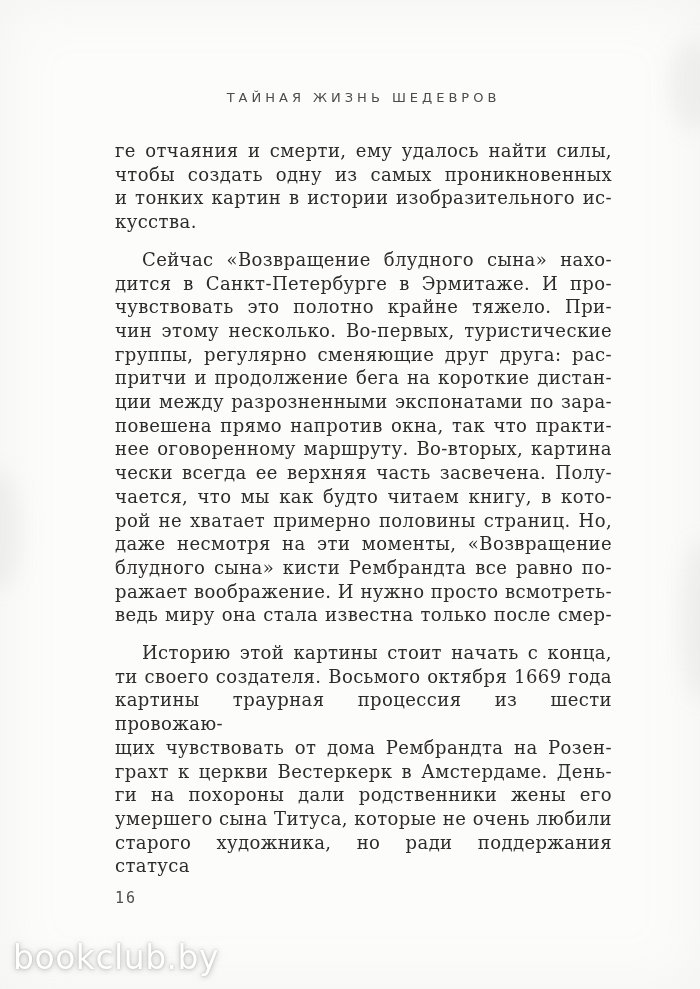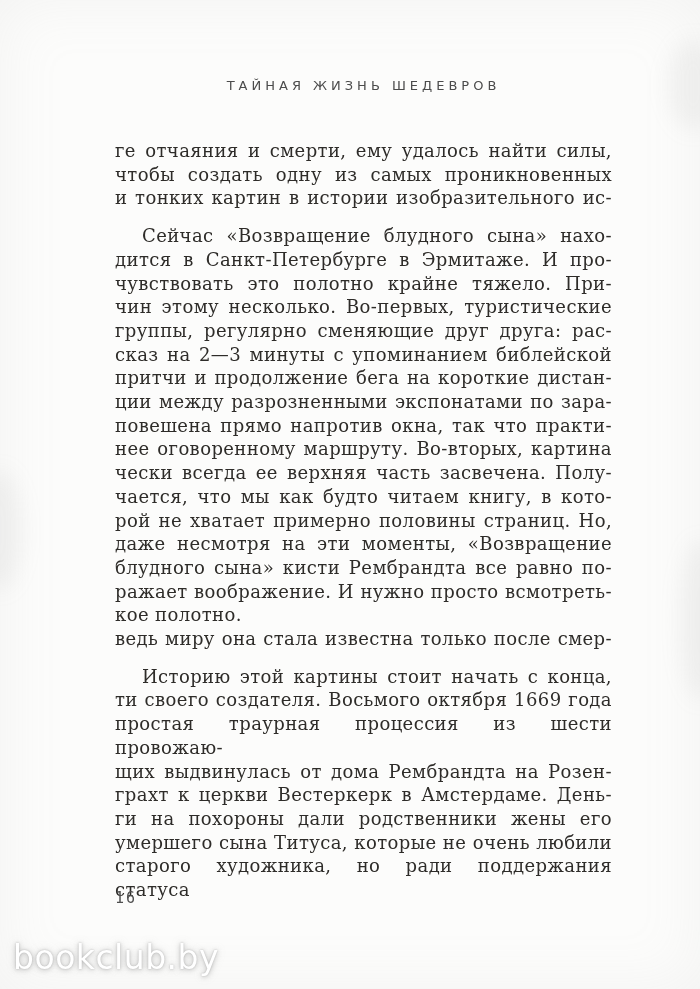--- a/index.html
+++ b/index.html
@@ -31,21 +31,21 @@
     border-radius: 50%;
     pointer-events: none;
   }
   .smudge.s1 { right: -18px; top: 40px;  width: 50px; height: 90px; }
   .smudge.s2 { right: -20px; top: 540px; width: 40px; height: 160px; }
   .smudge.s3 { left: -22px;  top: 470px; width: 44px; height: 120px; }
 
   .running-header {
     position: absolute;
     left: 115px;
-    top: 78px;
+    top: 90px;
     width: 497px;
     text-align: center;
     font-family: "DejaVu Sans", "Liberation Sans", sans-serif;
     font-size: 13px;
     letter-spacing: 4px;
     color: var(--header-ink);
     white-space: nowrap;
   }
 
   .body-text {
@@ -103,42 +103,41 @@
   <div class="smudge s1"></div>
   <div class="smudge s2"></div>
   <div class="smudge s3"></div>
 
   <div class="running-header">ТАЙНАЯ ЖИЗНЬ ШЕДЕВРОВ</div>
 
   <div class="body-text">
       <div class="line">ге отчаяния и смерти, ему удалось найти силы,</div>
       <div class="line">чтобы создать одну из самых проникновенных</div>
       <div class="line">и тонких картин в истории изобразительного ис-</div>
+      <div class="line end">кусства.</div>
       <div class="line indent">Сейчас «Возвращение блудного сына» нахо-</div>
       <div class="line">дится в Санкт-Петербурге в Эрмитаже. И про-</div>
       <div class="line">чувствовать это полотно крайне тяжело. При-</div>
       <div class="line">чин этому несколько. Во-первых, туристические</div>
       <div class="line">группы, регулярно сменяющие друг друга: рас-</div>
-      <div class="line">сказ на 2—3 минуты с упоминанием библейской</div>
       <div class="line">притчи и продолжение бега на короткие дистан-</div>
       <div class="line">ции между разрозненными экспонатами по зара-</div>
       <div class="line">повешена прямо напротив окна, так что практи-</div>
       <div class="line">нее оговоренному маршруту. Во-вторых, картина</div>
       <div class="line">чески всегда ее верхняя часть засвечена. Полу-</div>
       <div class="line">чается, что мы как будто читаем книгу, в кото-</div>
       <div class="line">рой не хватает примерно половины страниц. Но,</div>
       <div class="line">даже несмотря на эти моменты, «Возвращение</div>
       <div class="line">блудного сына» кисти Рембрандта все равно по-</div>
       <div class="line">ражает воображение. И нужно просто всмотреть-</div>
-      <div class="line end">кое полотно.</div>
       <div class="line">ведь миру она стала известна только после смер-</div>
       <div class="line indent">Историю этой картины стоит начать с конца,</div>
       <div class="line">ти своего создателя. Восьмого октября 1669 года</div>
-      <div class="line">простая траурная процессия из шести провожаю-</div>
-      <div class="line">щих выдвинулась от дома Рембрандта на Розен-</div>
+      <div class="line">картины траурная процессия из шести провожаю-</div>
+      <div class="line">щих чувствовать от дома Рембрандта на Розен-</div>
       <div class="line">грахт к церкви Вестеркерк в Амстердаме. День-</div>
       <div class="line">ги на похороны дали родственники жены его</div>
       <div class="line">умершего сына Титуса, которые не очень любили</div>
       <div class="line">старого художника, но ради поддержания статуса</div>
     </div>
 
   <div class="page-number">16</div>
 
   <div class="watermark">bookclub.by</div>
 </div>

